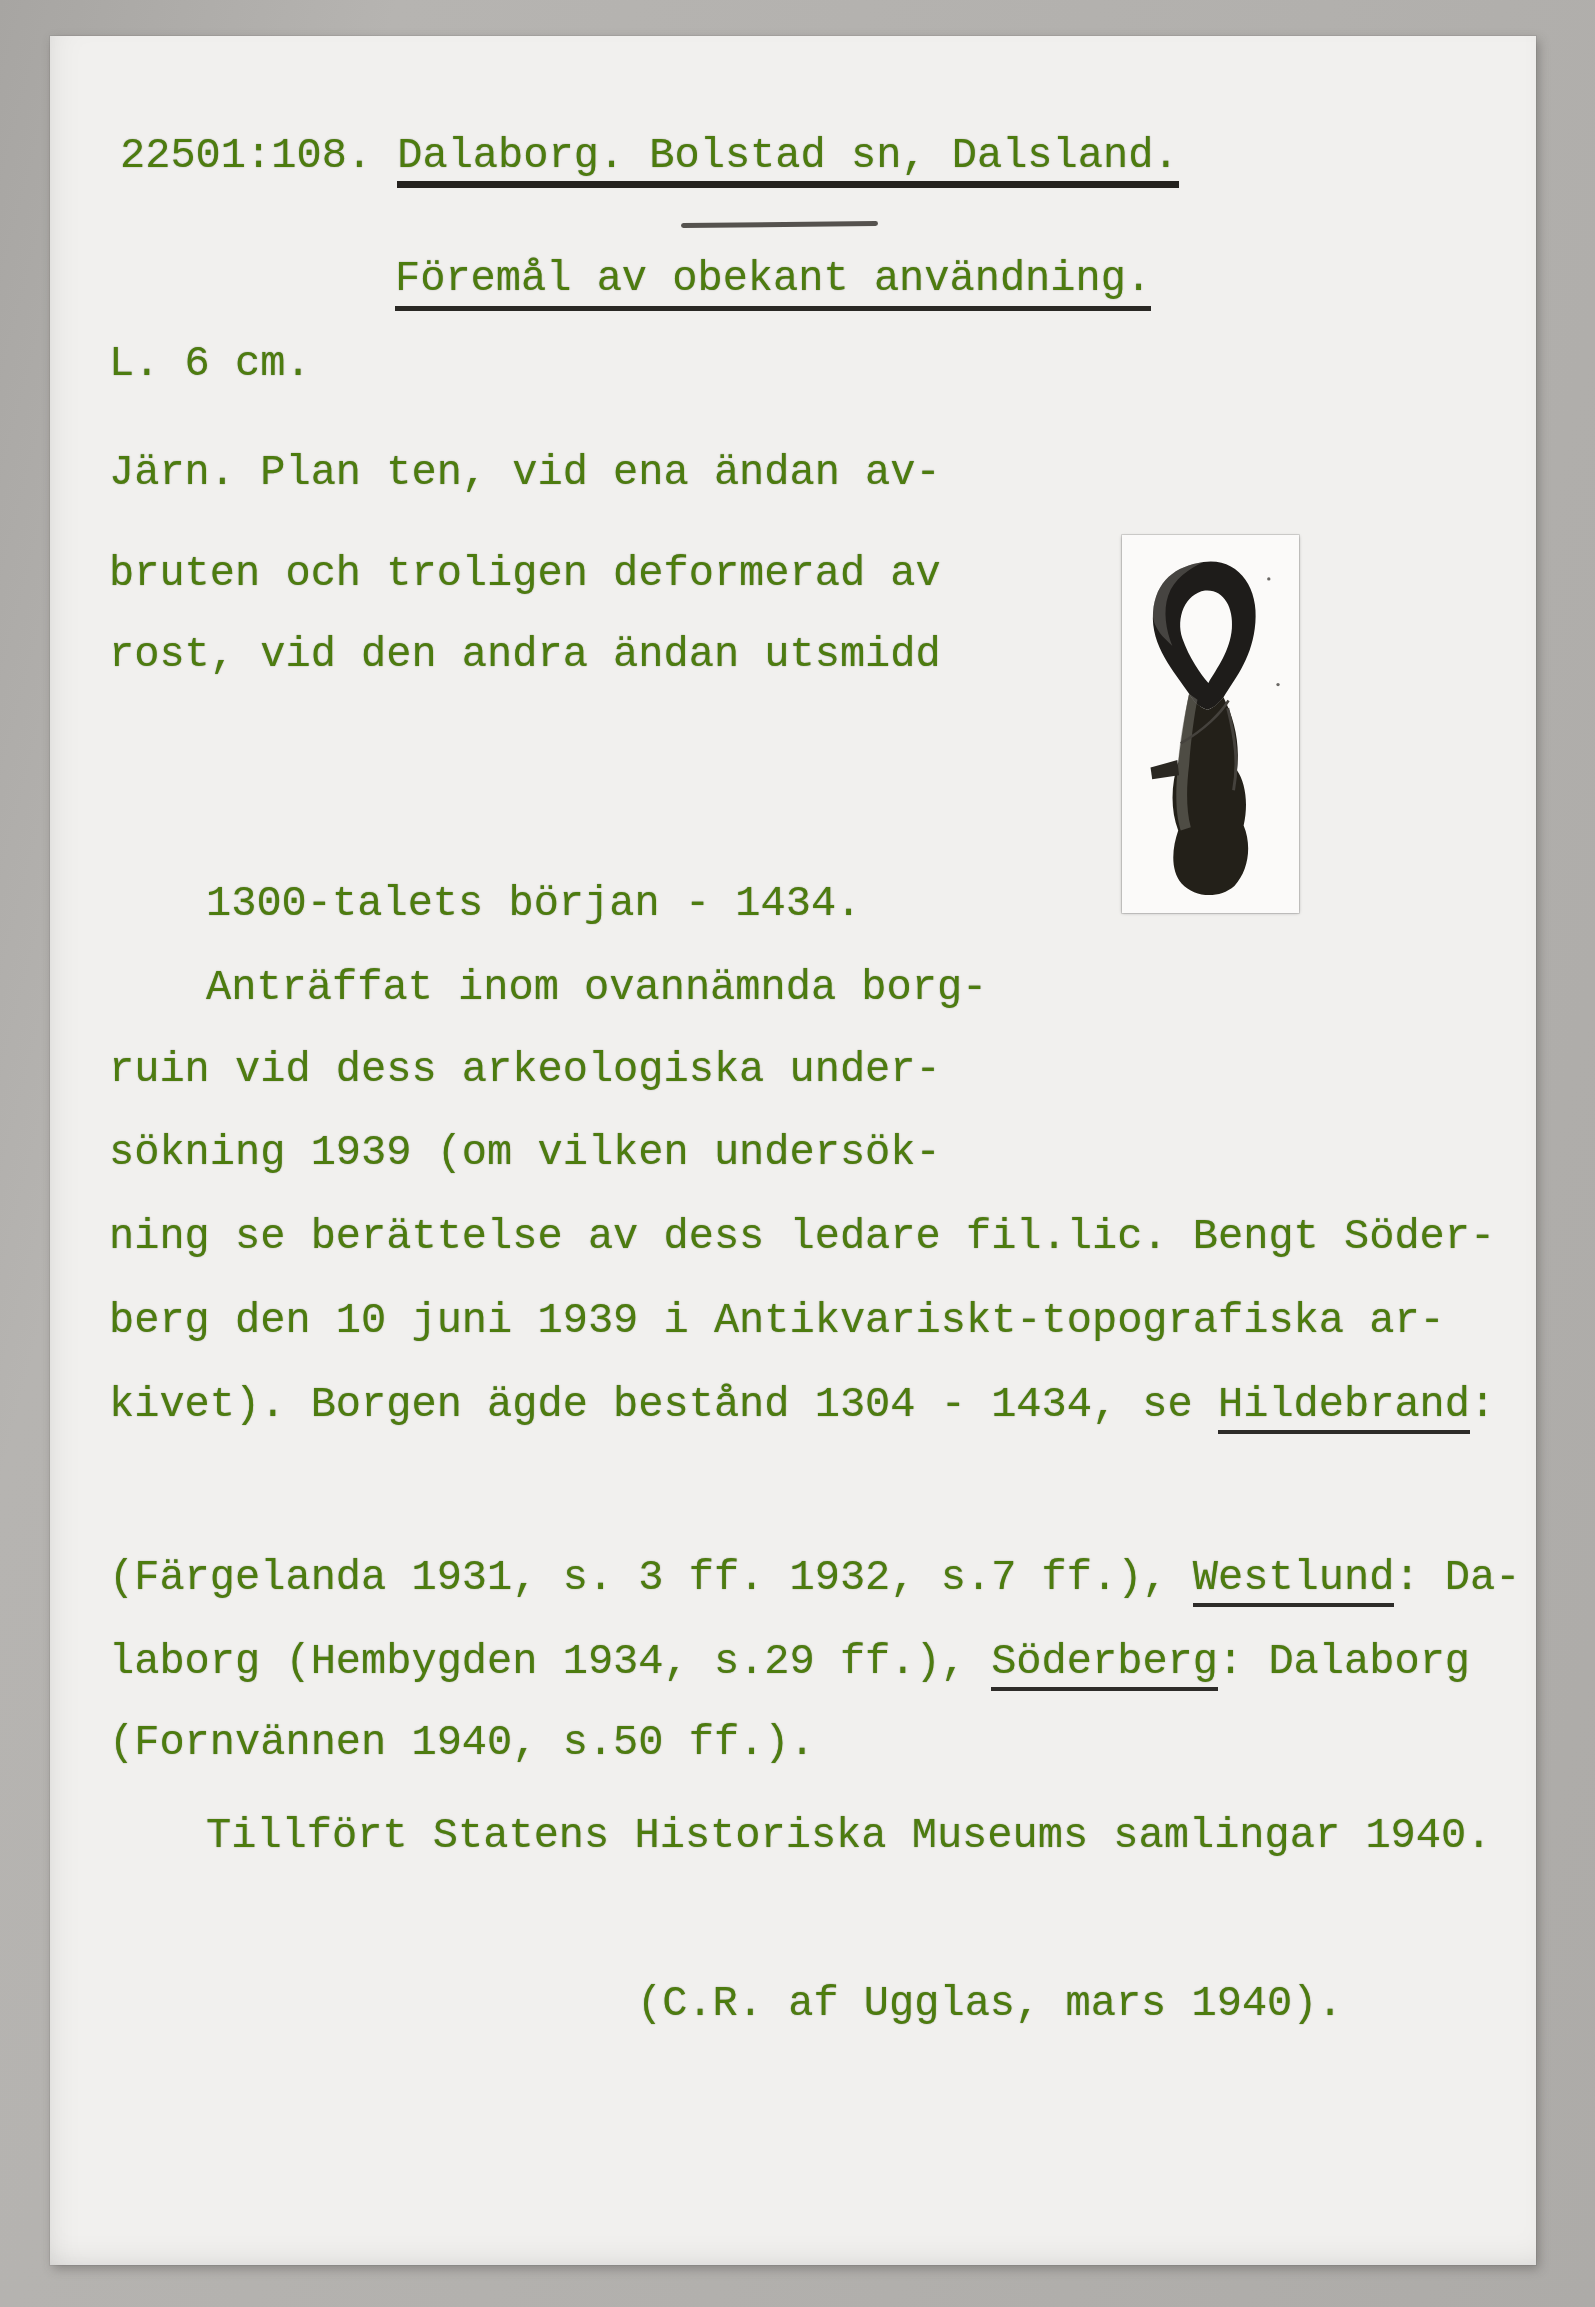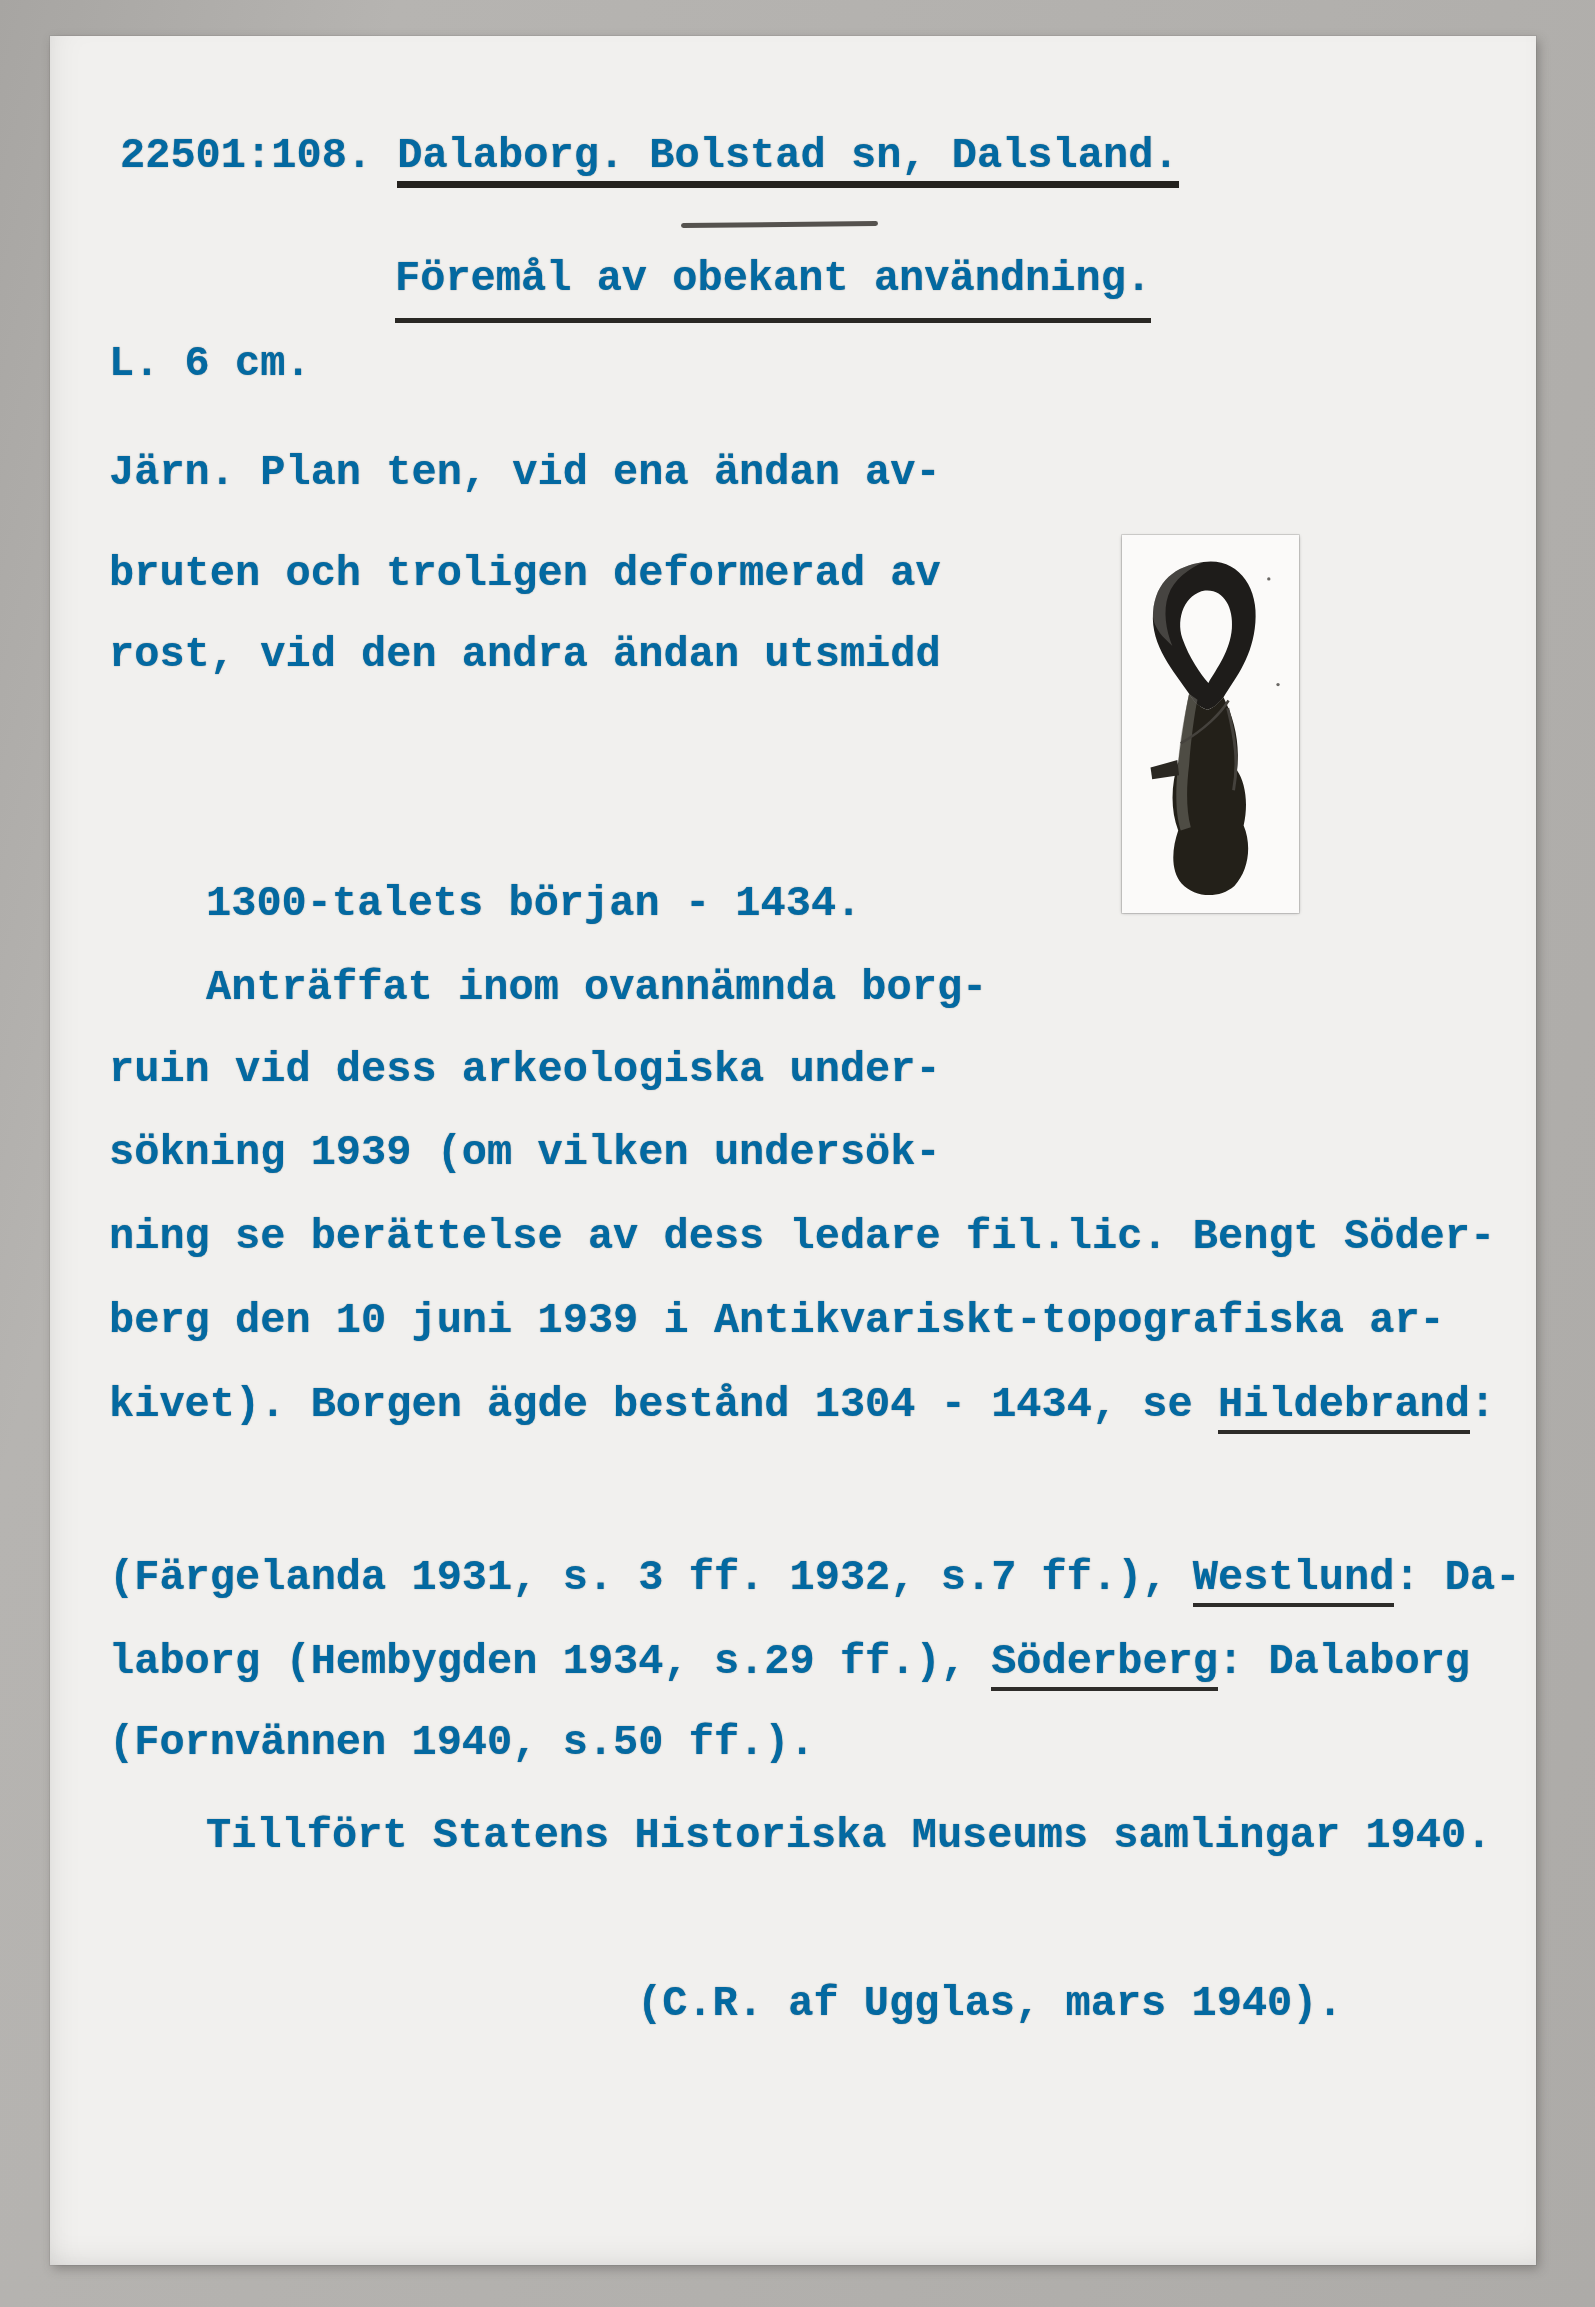--- a/index.html
+++ b/index.html
@@ -14,26 +14,26 @@
     position:absolute;left:50px;top:36px;width:1486px;height:2229px;
     background:#f1f0ee;
     box-shadow:
       0 0 0 0.8px rgba(0,0,0,.07),
       3.4px 4.2px 10px rgba(60,58,55,.35),
       inset 0 -18.5px 38px -27px rgba(0,0,0,.18),
       inset 22px 0 42px -32px rgba(0,0,0,.14);
   }
   .tl{
     position:absolute;
-    font-size:42px;line-height:49px;font-weight:bold;
-    color:#0369a1;white-space:pre;
+    font-size:42px;line-height:49px;font-weight:normal;
+    color:#4d7c0f;white-space:pre;
     text-shadow:0 0 1.3px rgba(46,44,41,.55);
   }
   .u-head{border-bottom:7.6px solid #25231f;padding-bottom:0.8px;}
-  .u-title{border-bottom:5.9px solid #2a2824;padding-bottom:15px;margin-top:29px;}
+  .u-title{border-bottom:5.9px solid #2a2824;padding-bottom:3px;margin-top:29px;}
   .u-ref{border-bottom:4.2px solid #2e2c29;padding-bottom:0.8px;}
   .flourish{
     position:absolute;left:631px;top:186px;width:197px;height:5px;
     background:#55524e;border-radius:2.5px;transform:rotate(-0.6deg);
   }
   .photo{
     position:absolute;left:1122px;top:535px;width:177px;height:378px;
     background:#fbfaf9;
     box-shadow:0 0.8px 3.4px rgba(0,0,0,.28), 0 0 0 0.8px rgba(120,118,115,.28);
   }

